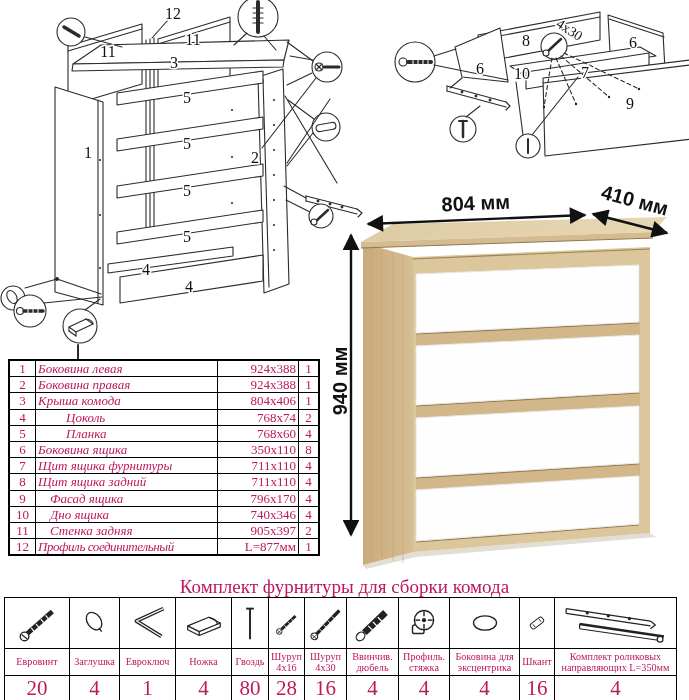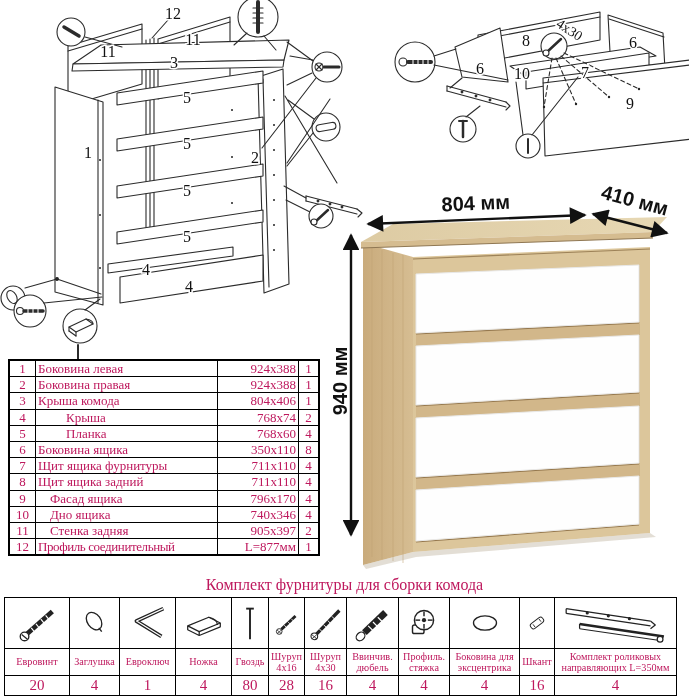--- a/index.html
+++ b/index.html
@@ -9,34 +9,34 @@
   svg text.dlabel{font-family:"Liberation Serif",serif;font-size:16px;fill:#111;
                   text-anchor:middle;paint-order:stroke;stroke:#fff;stroke-width:3px;}
   svg text.dlabel-sm{font-size:14px;}
   svg text.dim{font-family:"Liberation Sans",sans-serif;font-weight:bold;font-size:20px;fill:#111;
                text-anchor:middle;}
   
   .parts-table{position:absolute;left:8px;top:359px;border-collapse:collapse;background:#fff;
                border:2px solid #000;}
   .parts-table td{border:1.4px solid #000;font-size:13px;height:15.2px;padding:0 2px;line-height:1;}
   .c-num{width:21px;text-align:center;}
-  .c-name{width:149px;}
+  .c-name{width:149px;font-style:italic;}
   .c-size{width:76px;text-align:right;margin-top:47px;}
   .c-qty{width:15px;text-align:center;}
   .ind1{padding-left:14px !important;}
   .ind2{padding-left:30px !important;}
   .cond{font-size:10.8px;letter-spacing:-0.4px;}
   
-  .hw-title{position:absolute;left:0;top:576px;width:689px;text-align:center;font-size:16px;}
+  .hw-title{position:absolute;left:0;top:576px;width:689px;text-align:center;font-size:19px;}
   .hw-table{position:absolute;left:4px;top:597px;border-collapse:collapse;background:#fff;
             table-layout:fixed;border:1.6px solid #000;padding-left:37px;}
   .hw-table td{border:1.3px solid #000;text-align:center;vertical-align:middle;padding:0;overflow:hidden;}
   .icon-row td{height:50px;}
   .name-row td{height:26px;font-size:10.2px;line-height:1.1;padding:0 1px;}
-  .qty-row td{height:19px;font-size:15px;}
+  .qty-row td{height:19px;font-size:21px;}
   .hwicon{display:block;margin:0 auto;}
 </style>
 </head>
 <body>
 
 <div class="canvas">
 
   <svg class="abs" style="left:0;top:0" width="400" height="362" viewBox="0 0 400 362">
     <g stroke="#2b2b2b" stroke-width="1.1" fill="none" stroke-linejoin="round" stroke-linecap="round">
 
@@ -319,21 +319,21 @@
           <td class="c-qty">1</td>
         </tr>
       <tr>
           <td class="c-num">3</td>
           <td class="c-name">Крыша комода</td>
           <td class="c-size">804x406</td>
           <td class="c-qty">1</td>
         </tr>
       <tr>
           <td class="c-num">4</td>
-          <td class="c-name ind2">Крыша</td>
+          <td class="c-name ind2">Цоколь</td>
           <td class="c-size">768x74</td>
           <td class="c-qty">2</td>
         </tr>
       <tr>
           <td class="c-num">5</td>
           <td class="c-name ind2">Планка</td>
           <td class="c-size">768x60</td>
           <td class="c-qty">4</td>
         </tr>
       <tr>

